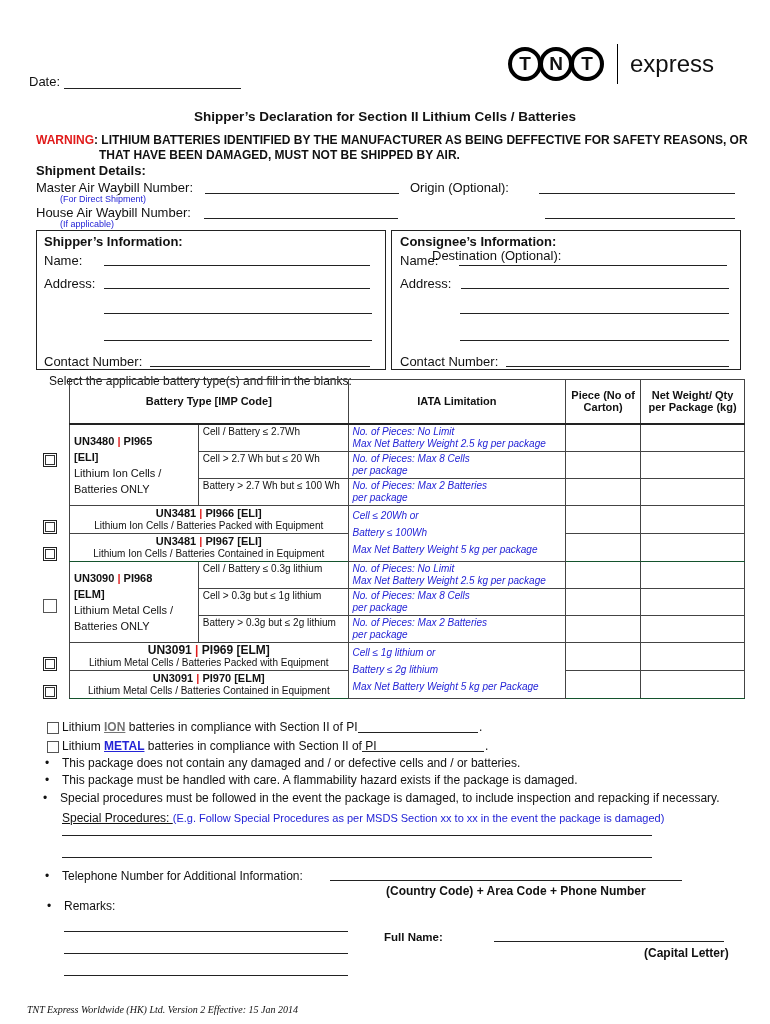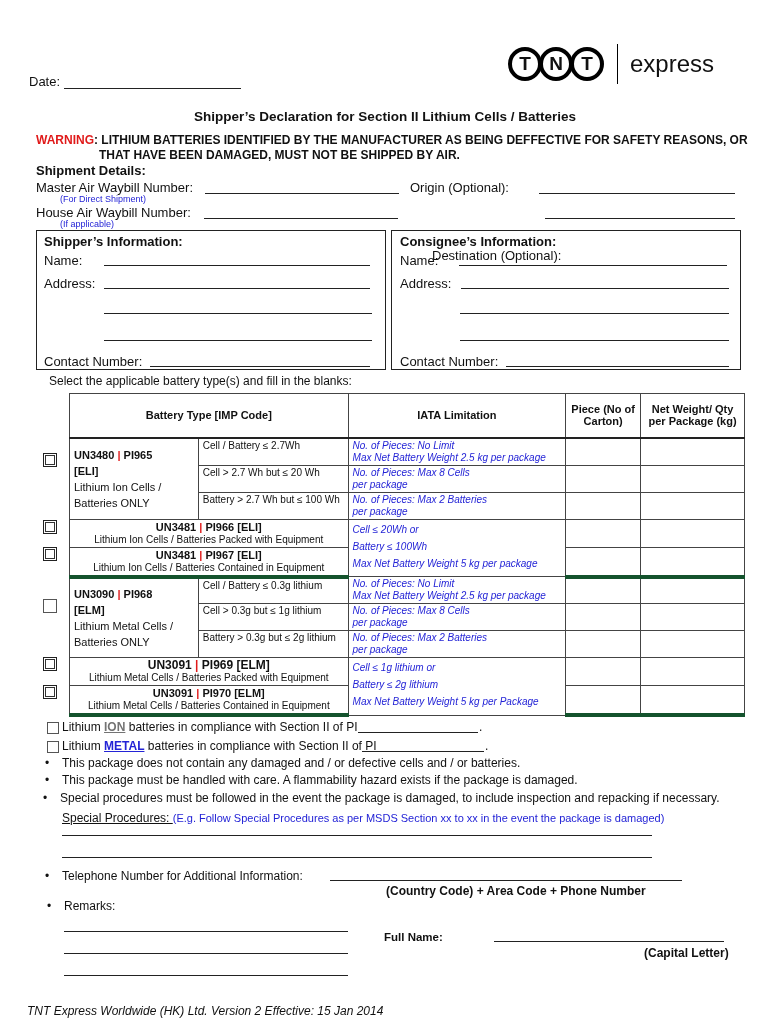--- a/index.html
+++ b/index.html
@@ -15,27 +15,27 @@
   
   .logo { position: absolute; left: 508px; top: 44px; display: flex; align-items: center; }
   .logo .circ { width: 34px; height: 34px; border: 4px solid #000; border-radius: 50%; display: flex; align-items: center; justify-content: center; font-weight: bold; font-size: 19px; margin-right: -3px; background:#fff; }
   .logo .sep { width: 1px; height: 40px; background: #000; margin: 0 12px 0 16px; }
   .logo .expr { font-size: 24px; }
 
   
   .box { position: absolute; border: 1px solid #222; }
 
   
-  table.bt { position: absolute; left: 69px; top: 393px; width: 676px; border-collapse: collapse; font-size: 10px; }
+  table.bt { position: absolute; left: 69px; top: 379px; width: 676px; border-collapse: collapse; font-size: 10px; }
   table.bt td { border: 1px solid #444; vertical-align: top; padding: 1px 4px; line-height: 12px; }
   table.bt .hdr td { font-weight: bold; font-size: 11px; text-align: center; vertical-align: middle; height: 44px; border-bottom: 2px solid #222; }
   table.bt .iata { color: #2323d6; font-style: italic; }
   table.bt .center { text-align: center; }
   table.bt .grp { font-size: 11px; line-height: 16px; vertical-align: middle; }
-  table.bt .thick td { border-bottom: 4px solid #14532d; }
+  table.bt .thick td { border-bottom: 1px solid #14532d; }
   .cb { position: absolute; width: 14px; height: 14px; border: 1.5px solid #222; background: #fff; }
   .cb.dbl { box-shadow: inset 0 0 0 1px #fff, inset 0 0 0 2px #333; border-width: 1.5px; }
   .cb.light { border: 1px solid #555; }
 
   .bullet::before { content: "•"; position: absolute; left: -17px; }
 </style>
 </head>
 <body>
 
 <div class="abs t13" style="left:29px;top:74px;">Date:</div>
@@ -236,13 +236,13 @@
 
 <div class="abs t12 bullet" style="left:64px;top:899px;">Remarks:</div>
 <div class="line" style="left:64px;top:931px;width:284px;"></div>
 <div class="line" style="left:64px;top:953px;width:284px;"></div>
 <div class="line" style="left:64px;top:975px;width:284px;"></div>
 
 <div class="abs bold" style="left:384px;top:931px;font-size:11.5px;">Full Name:</div>
 <div class="line" style="left:494px;top:941px;width:230px;"></div>
 <div class="abs t12" style="left:644px;top:946px;font-weight:bold;">(Capital Letter)</div>
 
-<div class="abs" style="left:27px;top:1004px;font-size:12px;font-style:italic;">TNT Express Worldwide (HK) Ltd.  Version 2  Effective: 15  Jan 2014</div>
+<div class="abs" style="left:27px;top:1004px;font-size:10px;font-style:italic;font-family:Liberation Serif, serif;">TNT Express Worldwide (HK) Ltd.  Version 2  Effective: 15  Jan 2014</div>
 
 </body></html>

